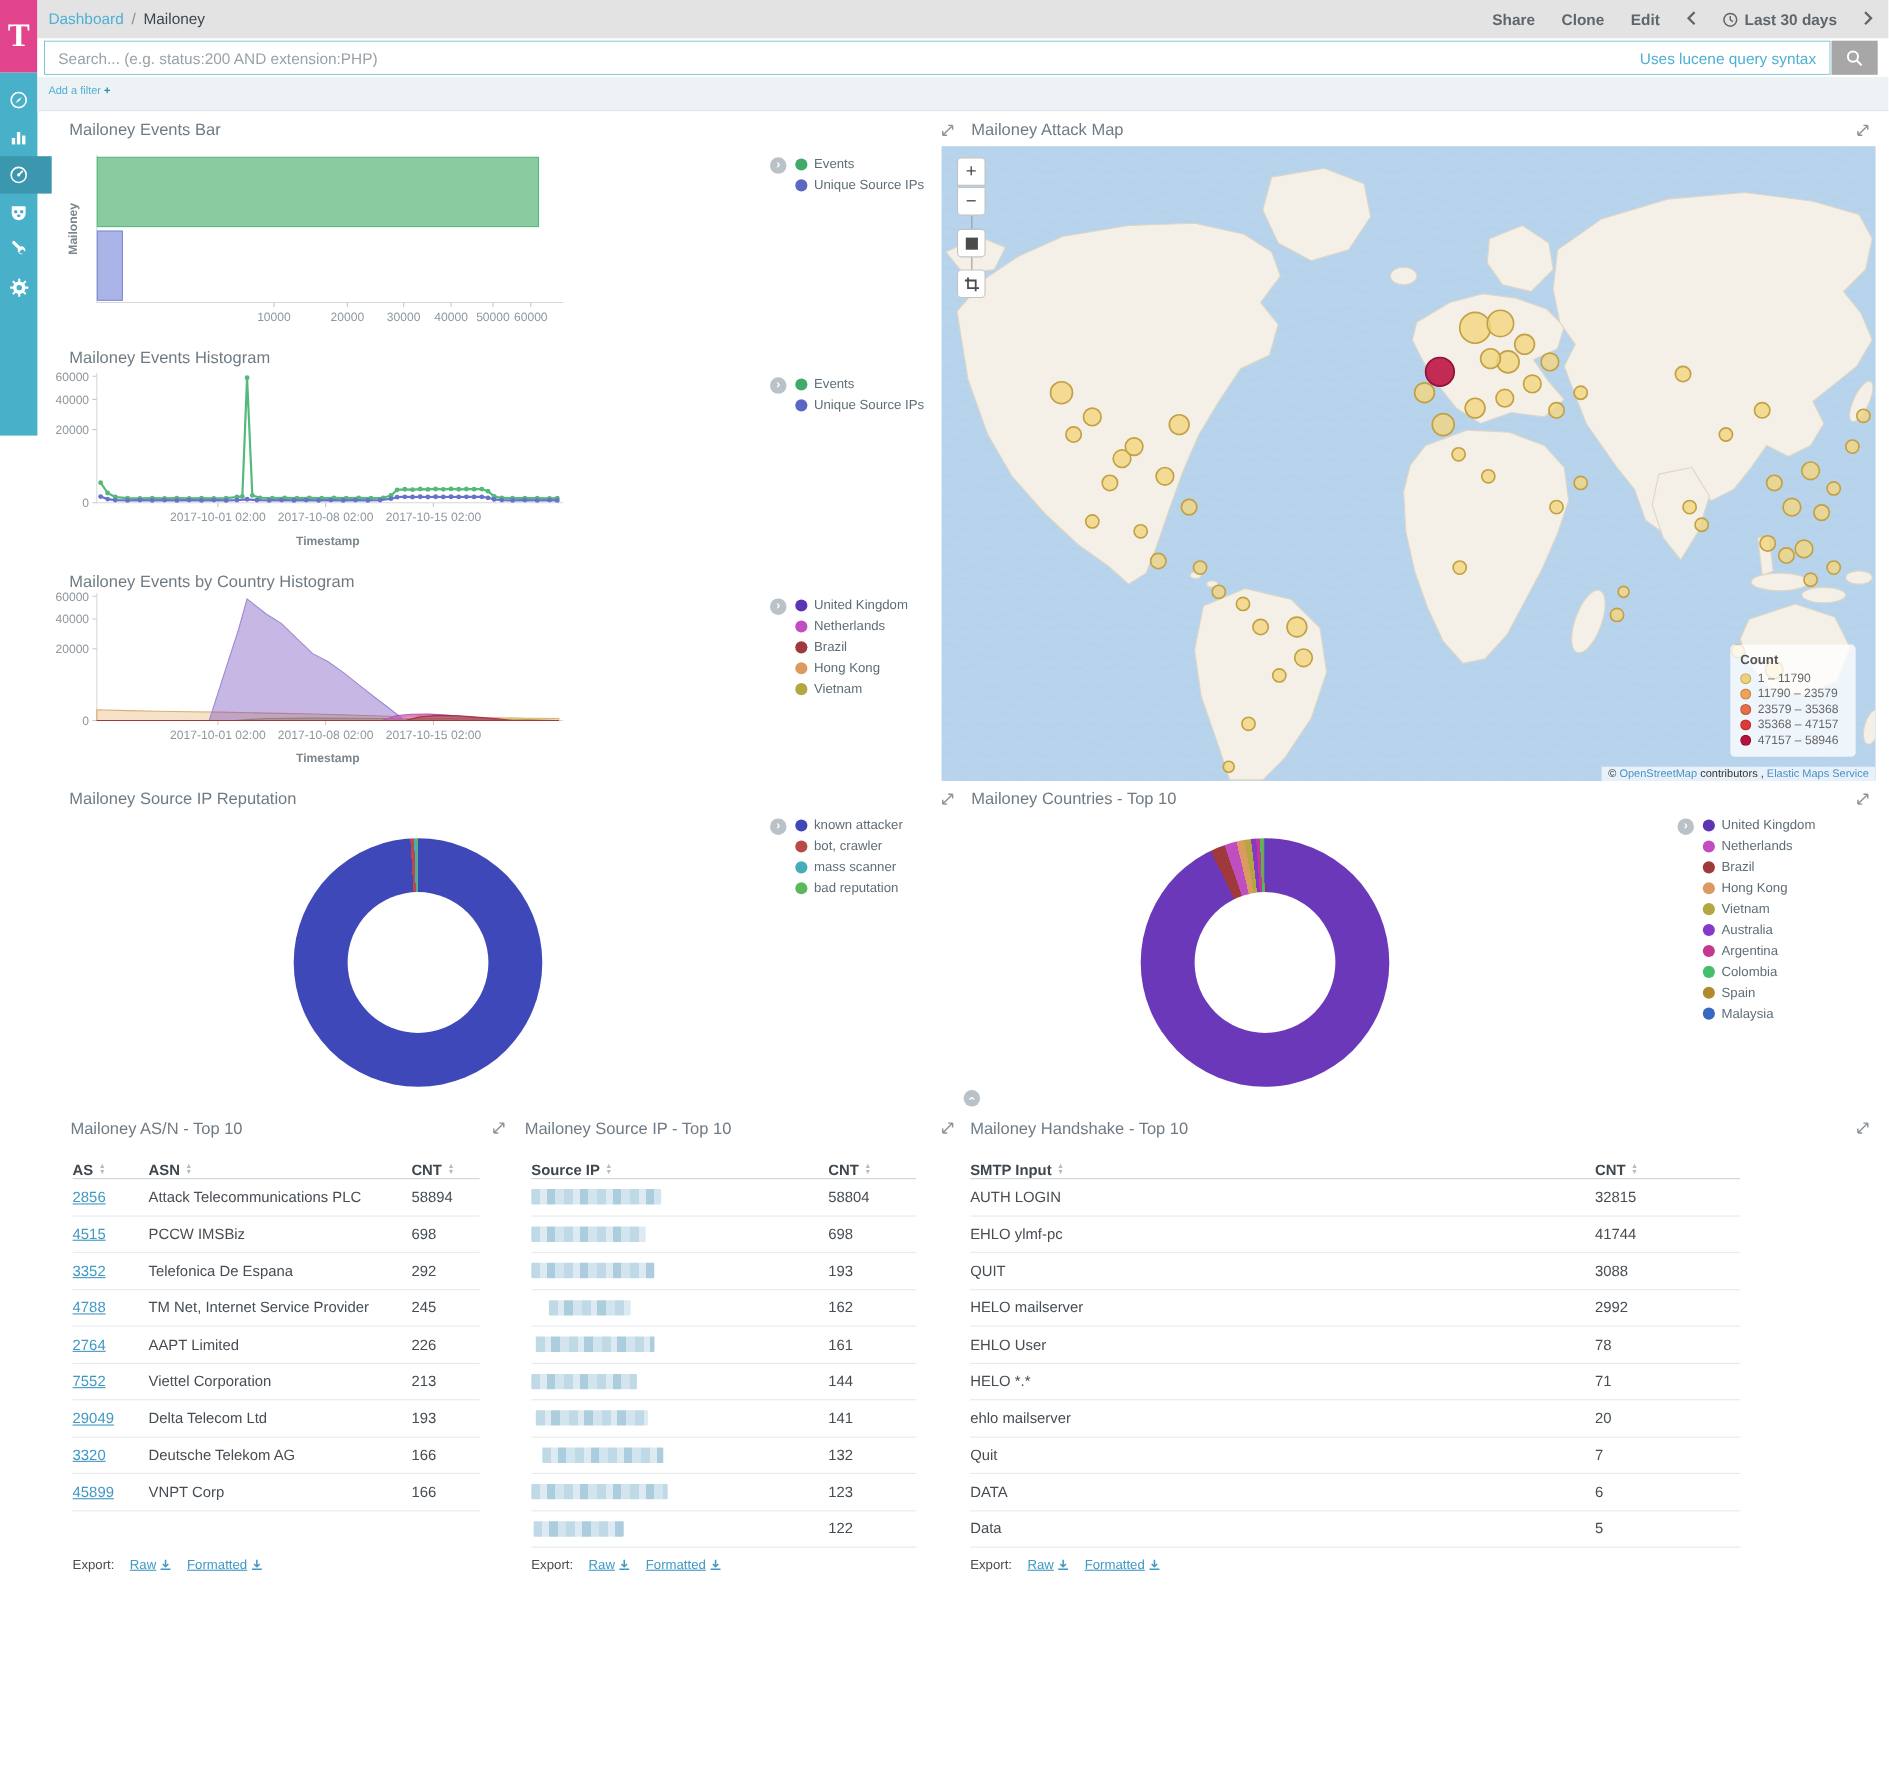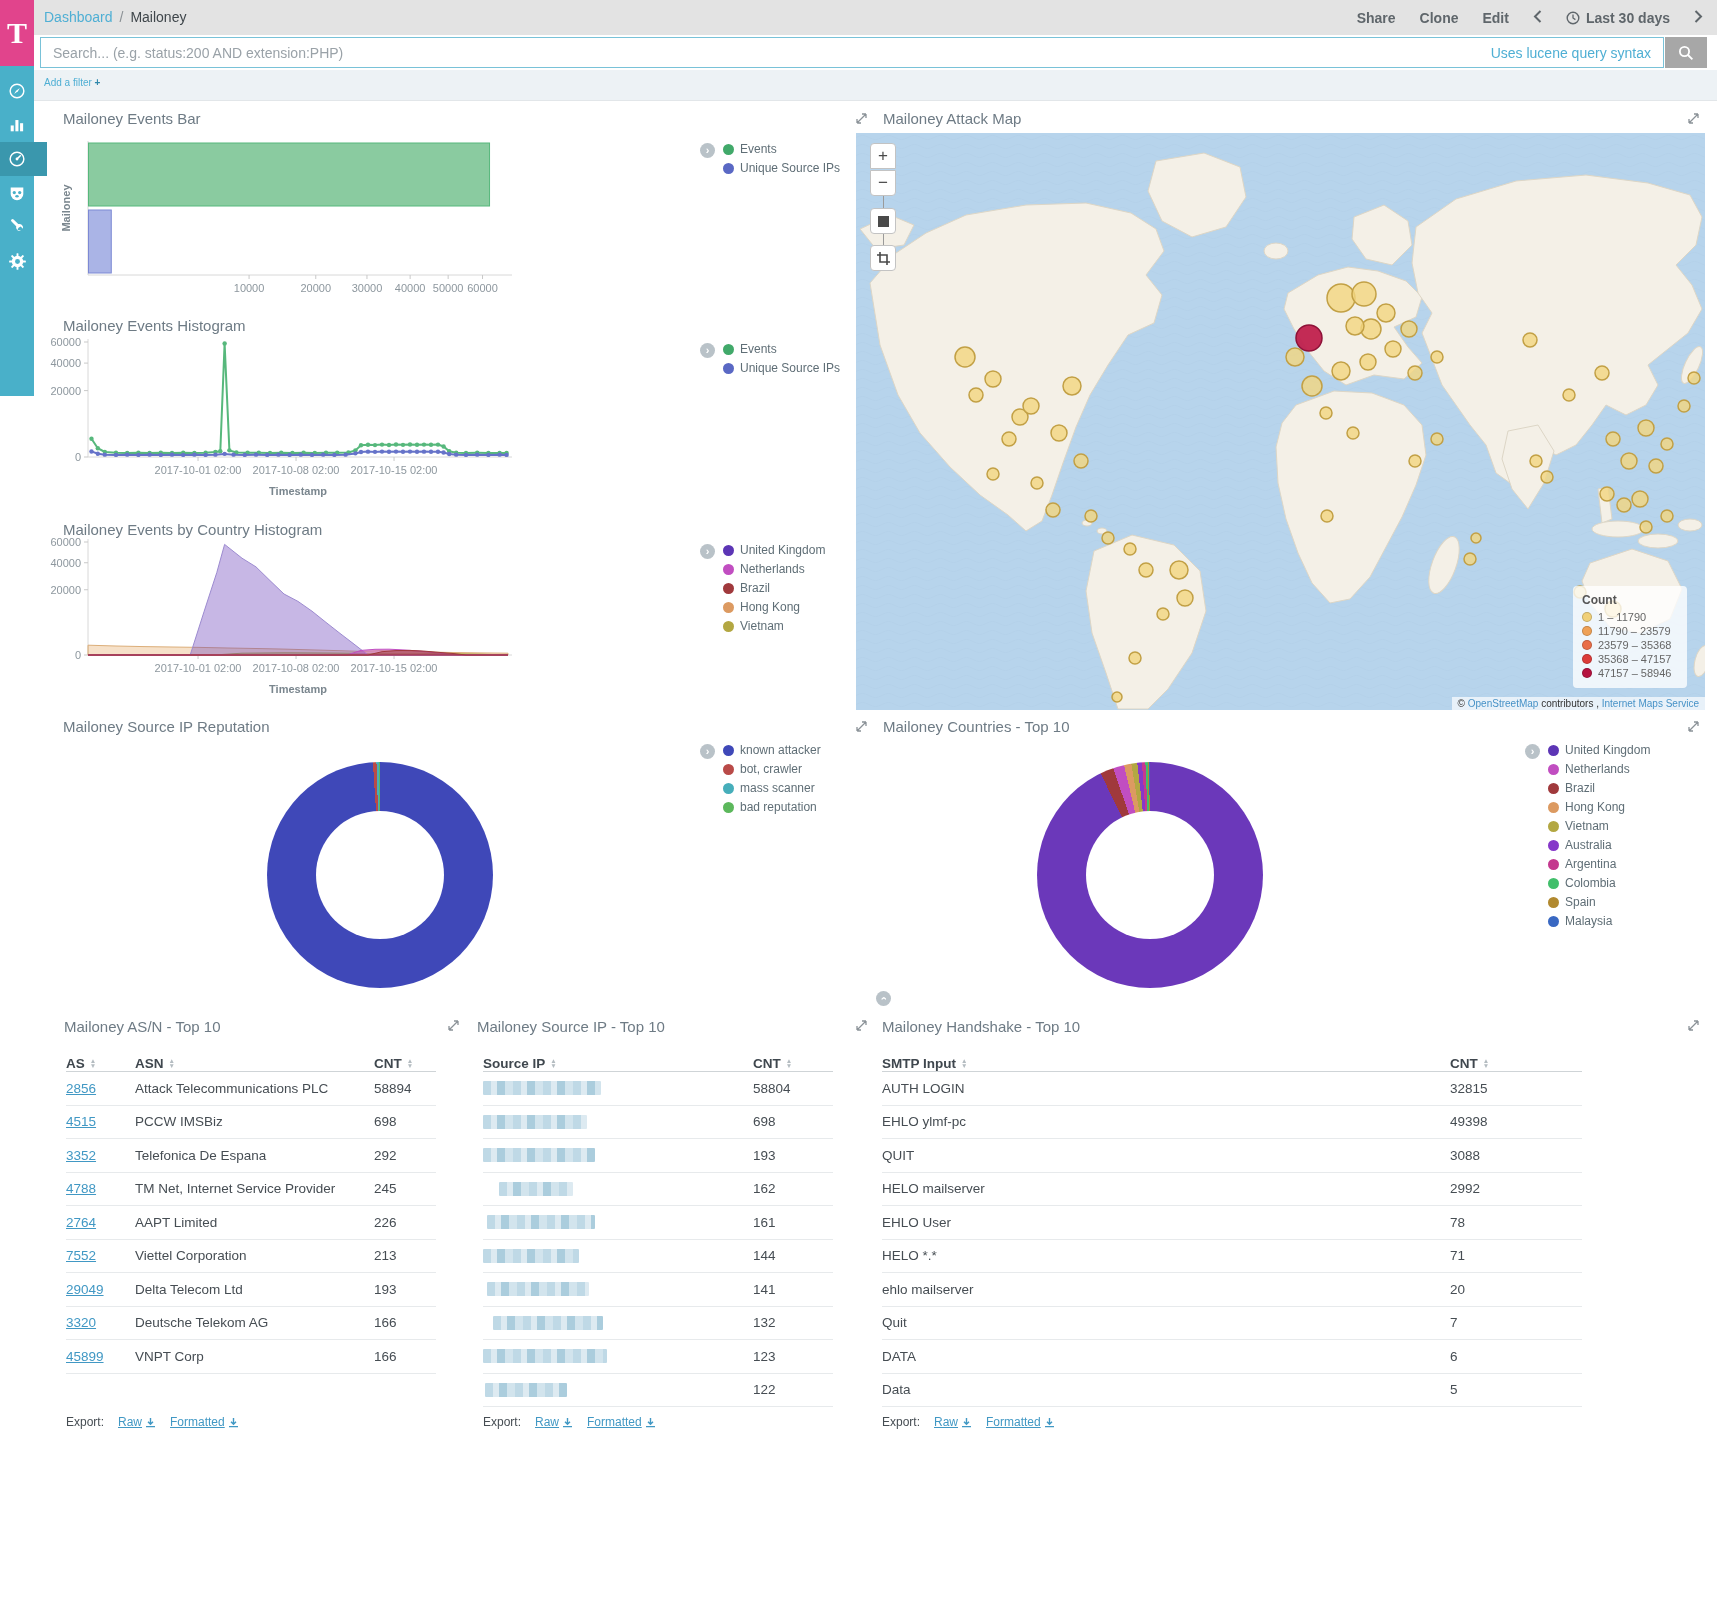--- a/index.html
+++ b/index.html
@@ -577,21 +577,21 @@
           <div class="ml-row">
           <span class="ml-dot" style="background: rgb(220, 59, 56);"></span>
           <span class="ml-label">35368 – 47157</span>
         </div>
           <div class="ml-row">
           <span class="ml-dot" style="background: rgb(181, 18, 63);"></span>
           <span class="ml-label">47157 – 58946</span>
         </div>
         </div>
     </div>
-    <div id="map-attrib"><span>© </span><a>OpenStreetMap</a><span> contributors , </span><a>Internet Maps Service</a></div>
+    <div id="map-attrib"><span>© </span><a>OpenStreetMap</a><span> contributors , </span><a>Elastic Maps Service</a></div>
   </div>
 
   <div class="abs donut" id="donut-reputation" style="left: 267px; top: 762px; width: 226px; height: 226px; background: conic-gradient(rgb(63, 72, 184) 0%, rgb(63, 72, 184) 99%, rgb(185, 74, 72) 99%, rgb(185, 74, 72) 99.5%, rgb(70, 174, 186) 99.5%, rgb(70, 174, 186) 99.8%, rgb(92, 184, 92) 99.8%, rgb(92, 184, 92) 100%);"></div>
   <div class="donut-hole abs" style="left:316px; top:811px; width:128px; height:128px"></div>
   <div class="abs donut" id="donut-countries" style="left: 1037px; top: 762px; width: 226px; height: 226px; background: conic-gradient(rgb(107, 56, 186) 0%, rgb(107, 56, 186) 92.8%, rgb(160, 57, 60) 92.8%, rgb(160, 57, 60) 94.7%, rgb(193, 78, 193) 94.7%, rgb(193, 78, 193) 96.3%, rgb(220, 154, 97) 96.3%, rgb(220, 154, 97) 97.35%, rgb(179, 167, 66) 97.35%, rgb(179, 167, 66) 98.2%, rgb(134, 56, 201) 98.2%, rgb(134, 56, 201) 98.85%, rgb(196, 57, 143) 98.85%, rgb(196, 57, 143) 99.35%, rgb(65, 191, 107) 99.35%, rgb(65, 191, 107) 99.7%, rgb(177, 137, 47) 99.7%, rgb(177, 137, 47) 99.9%, rgb(57, 104, 194) 99.9%, rgb(57, 104, 194) 100%);"></div>
   <div class="donut-hole abs" style="left:1086px; top:811px; width:128px; height:128px"></div>
 
   <div class="abs" style="left:700px; top:744px; display:flex; gap:8px">
     <div class="chev-circle">›</div>
     <div class="legend">
@@ -832,21 +832,21 @@
           </span>
         </div>
     </div>
     <div>
         <div class="trow">
         <div style="width:568px">AUTH LOGIN</div>
         <div style="flex:1">32815</div>
       </div>
         <div class="trow">
         <div style="width:568px">EHLO ylmf-pc</div>
-        <div style="flex:1">49398</div>
+        <div style="flex:1">41744</div>
       </div>
         <div class="trow">
         <div style="width:568px">QUIT</div>
         <div style="flex:1">3088</div>
       </div>
         <div class="trow">
         <div style="width:568px">HELO mailserver</div>
         <div style="flex:1">2992</div>
       </div>
         <div class="trow">

